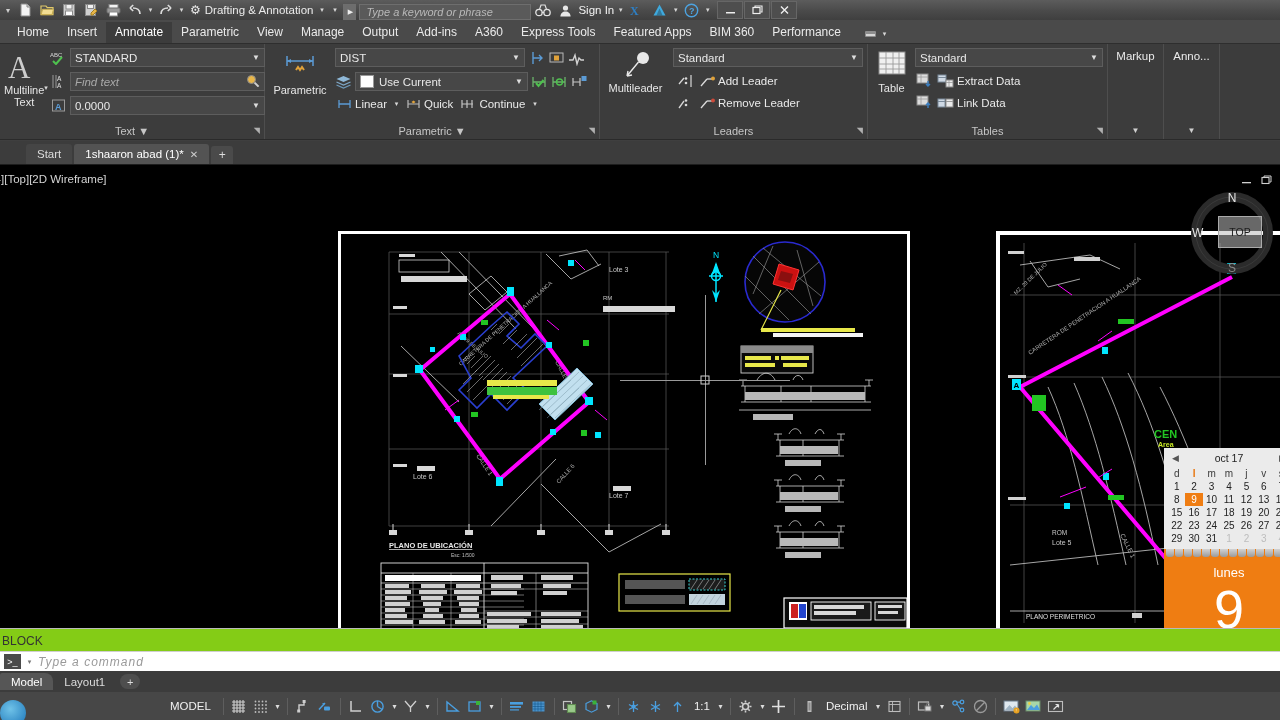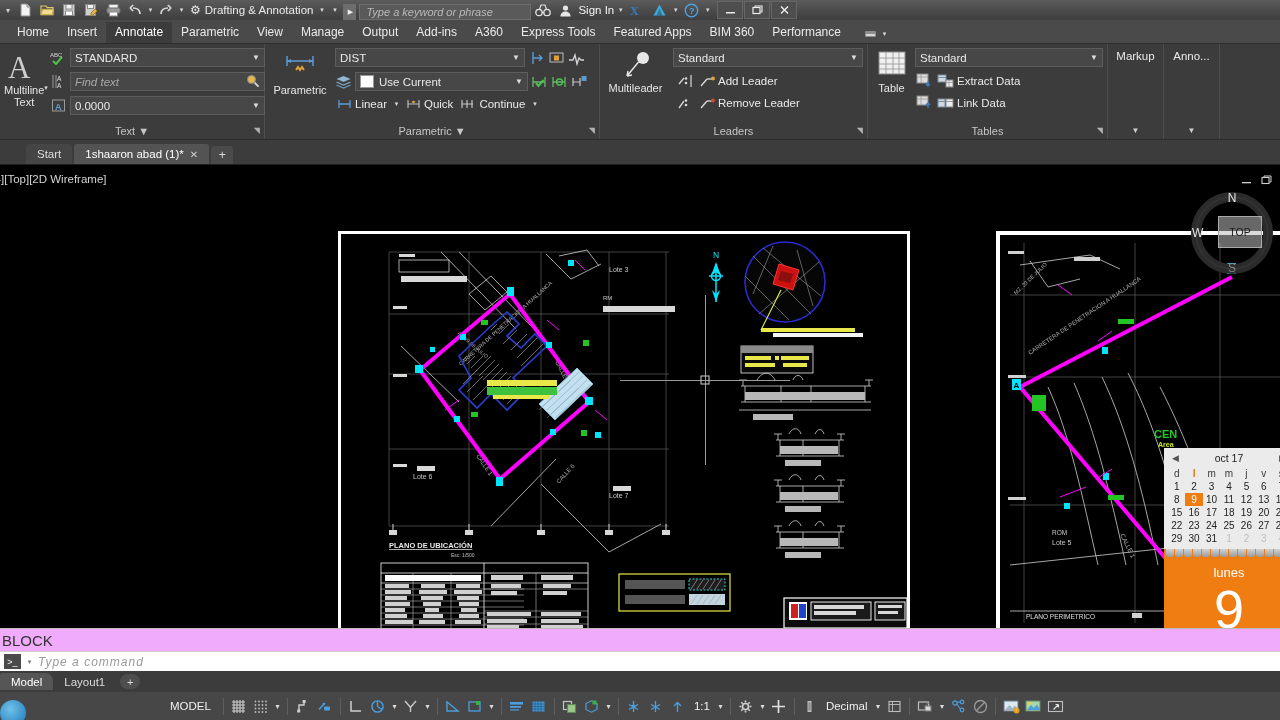--- a/index.html
+++ b/index.html
@@ -170,21 +170,21 @@
   .cal-rings { height:12px; background:#ef7d12; position:relative; overflow:hidden; }
   .cal-rings .rings { position:absolute; left:0; top:-6px; display:flex; gap:1px; padding-left:2px;}
   .cal-rings .rg { width:8px; height:14px; background:linear-gradient(180deg,#fdfdfd,#9a9a9a); border-radius:3px;}
   .cal-body { background:#ef7d12; color:#fff; text-align:center; padding:4px 0 10px 0;}
   .cal-body .wd { font-size:13px; }
   .cal-body .num { font-size:54px; line-height:54px; font-weight:300; margin:2px 0 4px;}
 
   
   .cmd-hist {
     position:absolute; left:0; top:628px; width:1280px; height:24px;
-    background:#f0abfc; color:#333; font-size:15px; display:flex; align-items:center;
+    background:#84cc16; color:#333; font-size:12px; display:flex; align-items:center;
     padding-left:2px; border-top:1px solid #b9b9b9;
   }
   .cmdline {
     position:absolute; left:0; top:651px; width:1280px; height:20px;
     background:#fff; display:flex; align-items:center; gap:4px; padding-left:4px;
     border-top:1px solid #cfcfcf;
   }
   .cmd-prompt {
     width:17px; height:15px; background:#4a4a4a; color:#fff; font-size:9px;
     display:flex; align-items:center; justify-content:center;

